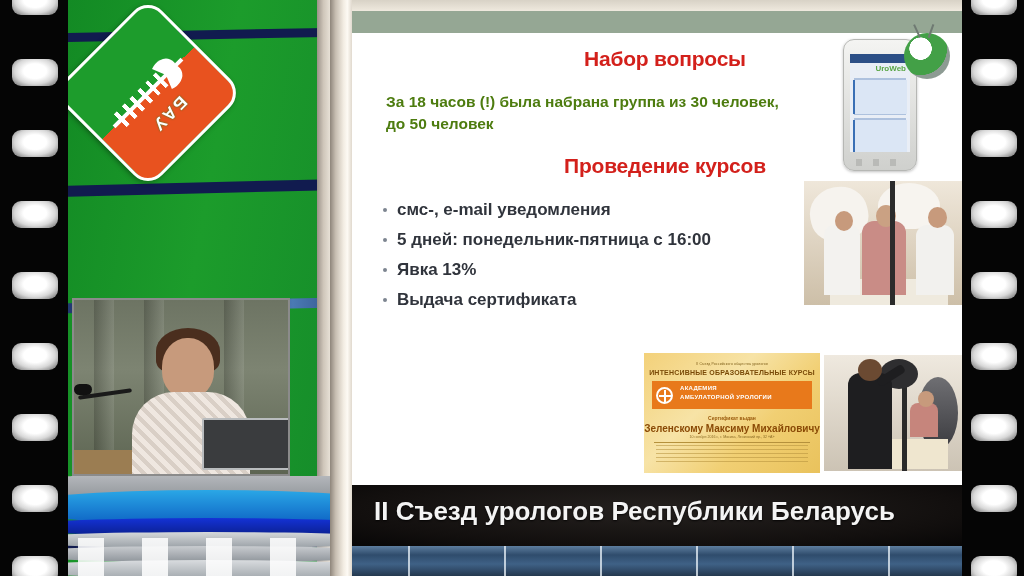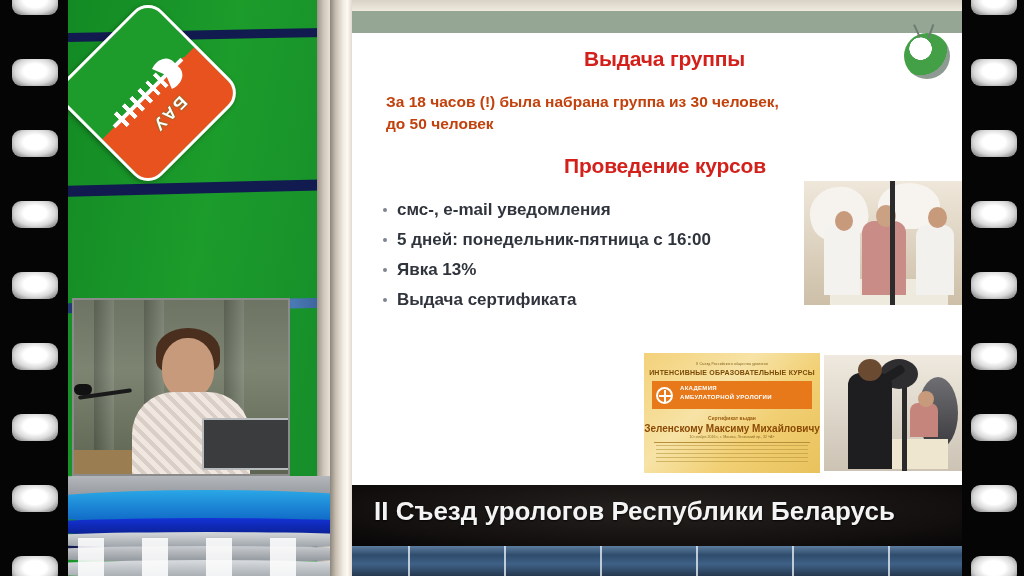--- a/index.html
+++ b/index.html
@@ -121,21 +121,21 @@
   .slide-body { position:absolute; left:4px; top:33px; width:603px; height:452px; background:#fff; }
 
   .slide-title {
     position:absolute; color:#d3201b; font-weight:700; font-size:21px; letter-spacing:-.2px;
     white-space:nowrap;
   }
   #title1 { left:228px; top:14px; }
   #title2 { left:208px; top:121px; }
 
   .intro { position:absolute; left:30px; top:58px; width:540px;
-           color:#c2410c; font-weight:700; font-size:15.5px; line-height:22px; }
+           color:#4d7c0f; font-weight:700; font-size:15.5px; line-height:22px; }
 
   ul.bullets { position:absolute; left:24px; top:162px; list-style:none; width:575px; }
   ul.bullets li {
     position:relative; padding-left:17px; color:#30343c; font-weight:700;
     font-size:17px; line-height:30px; white-space:nowrap;
   }
   ul.bullets li::before {
     content:""; position:absolute; left:3px; top:13px; width:4px; height:4px;
     border-radius:50%; background:#7d8590;
   }
@@ -303,36 +303,46 @@
   </div>
 
   <div id="divider"></div>
 
   <div id="slide">
     <div class="slide-topbeige"></div>
     <div class="slide-greenband"></div>
 
     <div class="slide-body">
 
-      <div class="slide-title" id="title1">Выдача группы</div>
+      <div class="slide-title" id="title1">Набор вопросы</div>
 
       <div class="intro">
         <div>За 18 часов (!) была набрана группа из 30 человек,</div>
         <div>до 50 человек</div>
       </div>
 
       <div class="slide-title" id="title2">Проведение курсов</div>
 
       <ul class="bullets">
         <li>смс-, e-mail уведомления</li>
         <li>5 дней: понедельник-пятница с 16:00</li>
         <li>Явка 13%</li>
         <li>Выдача сертификата</li>
       </ul>
 
+      <div class="phone">
+        <div class="phone-screen">
+          <div class="phone-hdr"></div>
+          <div class="phone-brand">UroWeb</div>
+          <div class="phone-lines"></div>
+          <div class="phone-card pc1"></div>
+          <div class="phone-card pc2"></div>
+        </div>
+        <div class="phone-btn"></div>
+      </div>
 
       <div class="greenlogo">
         <div class="antenna a1"></div>
         <div class="antenna a2"></div>
       </div>
 
       <div class="photo" id="photo-studio">
         <div class="ps-bg"></div>
         <div class="ps-umb"></div>
         <div class="ps-umb2"></div>

